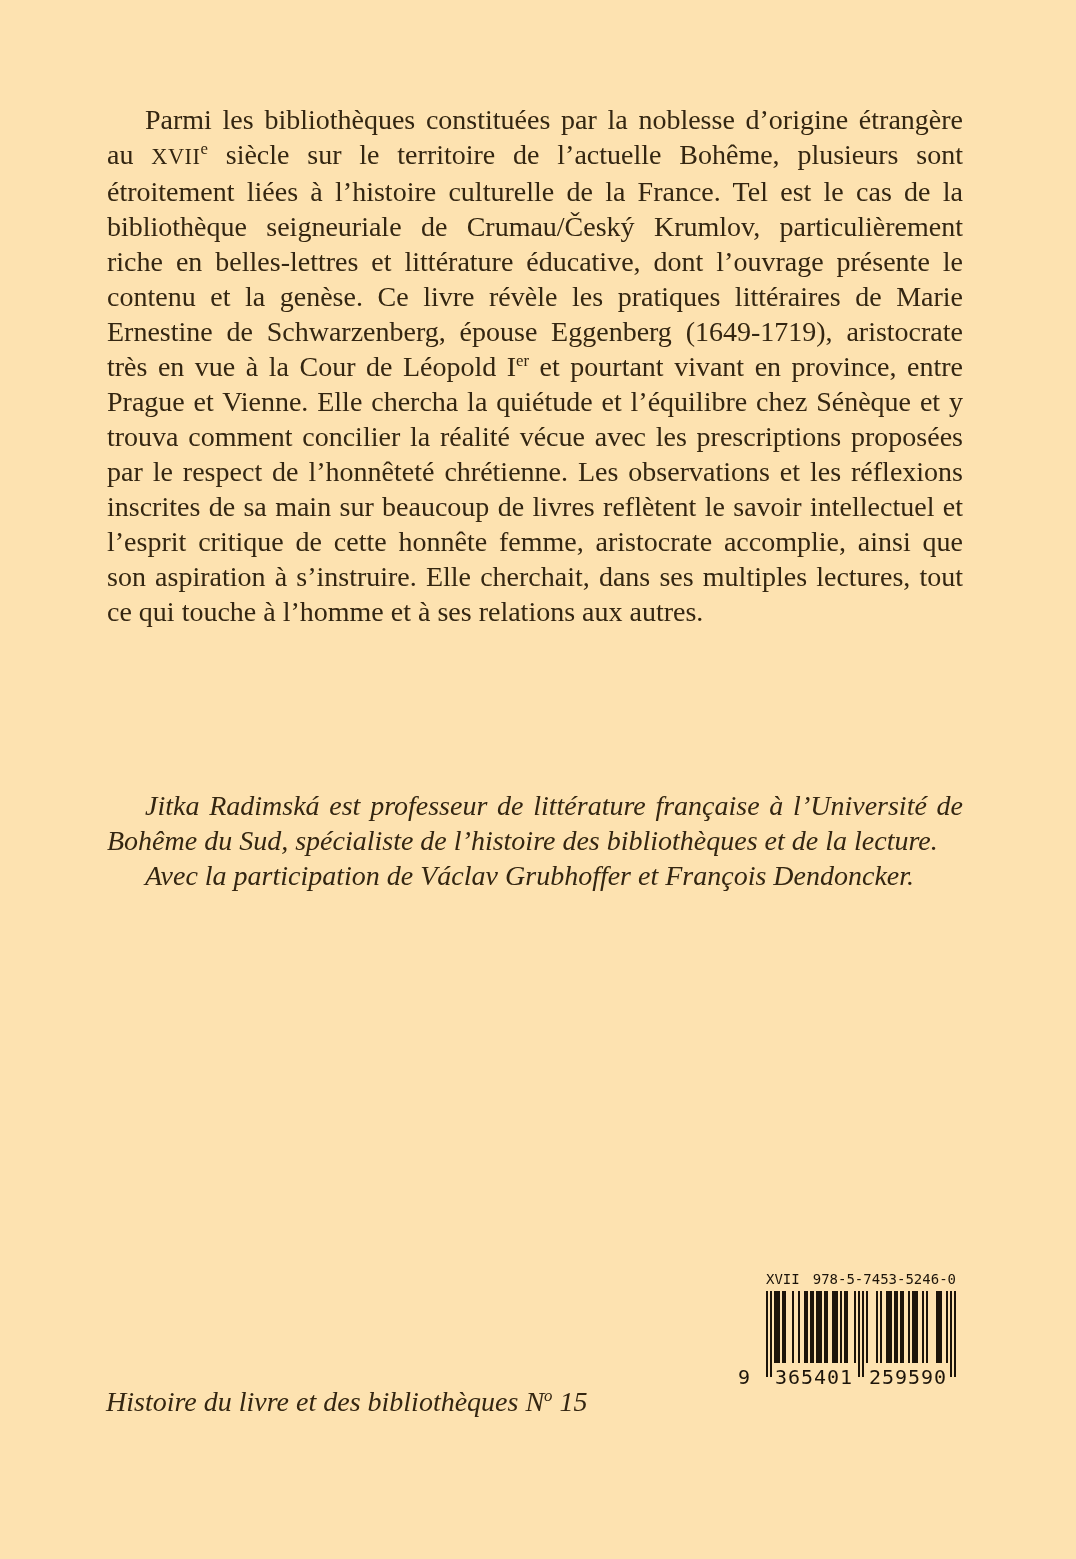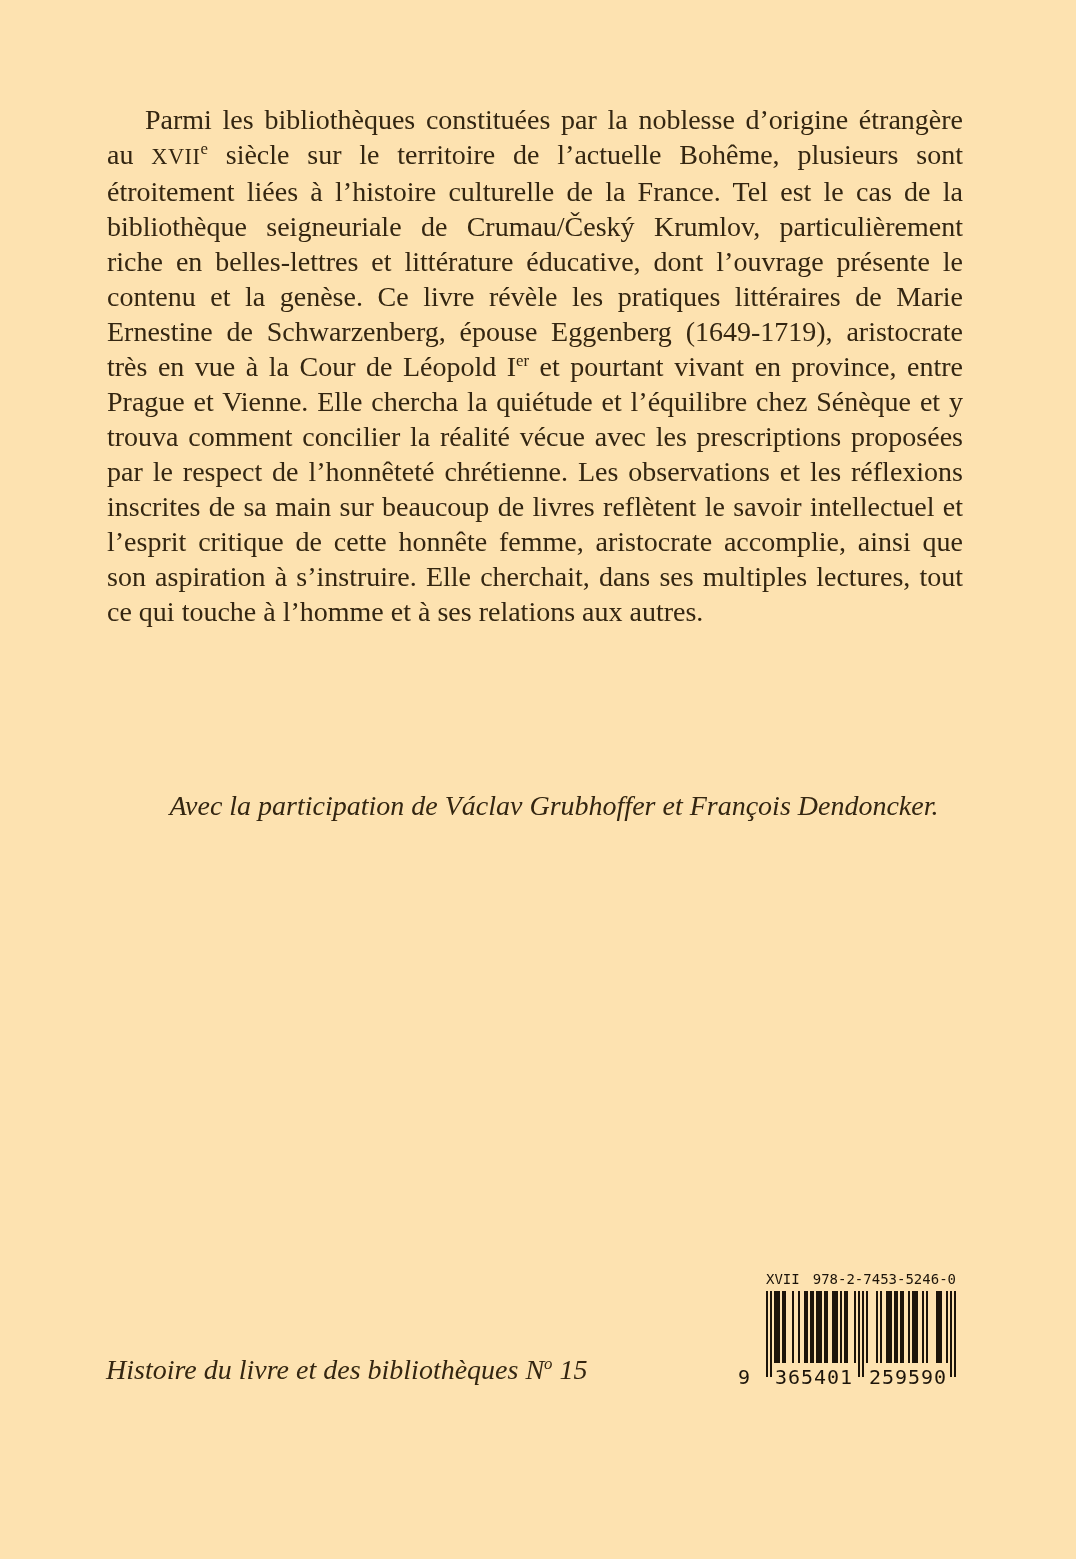--- a/index.html
+++ b/index.html
@@ -50,26 +50,26 @@
     font-style: italic;
   }
   .bio p {
     margin: 0;
     font-size: 28px;
     line-height: 35px;
     text-align: justify;
     text-indent: 38px;
   }
   .bio p:last-child {
-    text-align: center;
+    text-align: left;
   }
   .series {
     position: absolute;
     left: 106px;
-    top: 1352px;
+    top: 1384px;
     font-style: italic;
     font-size: 28px;
     line-height: 35px;
     color: #342611;
     white-space: nowrap;
   }
   .barcode {
     position: absolute;
     left: 766px;
     top: 1270px;
@@ -131,29 +131,30 @@
 </head>
 <body style="background: rgb(253, 226, 176);">
 
 <div class="page">
 
   <div class="main-text">
     <p class="para"><span>Parmi les bibliothèques constituées par la noblesse d’origine étrangère au </span><span class="smallcaps">XVII</span><span class="sup">e</span><span> siècle sur le territoire de l’actuelle Bohême, plusieurs sont étroitement liées à l’histoire culturelle de la France. Tel est le cas de la bibliothèque seigneuriale de Crumau/Český Krumlov, particulièrement riche en belles-lettres et littérature éducative, dont l’ouvrage présente le contenu et la genèse. Ce livre révèle les pratiques littéraires de Marie Ernestine de Schwarzenberg, épouse Eggenberg (1649-1719), aristocrate très en vue à la Cour de Léopold I</span><span class="sup">er</span><span> et pourtant vivant en province, entre Prague et Vienne. Elle chercha la quiétude et l’équilibre chez Sénèque et y trouva comment concilier la réalité vécue avec les prescriptions proposées par le respect de l’honnêteté chrétienne. Les observations et les réflexions inscrites de sa main sur beaucoup de livres reflètent le savoir intellectuel et l’esprit critique de cette honnête femme, aristocrate accomplie, ainsi que son aspiration à s’instruire. Elle cherchait, dans ses multiples lectures, tout ce qui touche à l’homme et à ses relations aux autres.</span></p>
   </div>
 
   <div class="bio">
+    <p>Jitka Radimská est professeur de littérature française à l’Université de Bohême du Sud, spécialiste de l’histoire des bibliothèques et de la lecture.</p>
     <p>Avec la participation de Václav Grubhoffer et François Dendoncker.</p>
   </div>
 
   <div class="series"><span>Histoire du livre et des bibliothèques N</span><span class="sup">o</span><span> 15</span></div>
 
   <div class="barcode">
     <div class="isbn-line">
       <span>XVII</span>
-      <span>978-2-7453-5246-0</span>
+      <span>978-5-7453-5246-0</span>
     </div>
     <div class="bars" id="bars">
         <div class="m guard" style="background: rgb(28, 20, 10);"></div>
         <div class="m guard" style="background: transparent;"></div>
         <div class="m guard" style="background: rgb(28, 20, 10);"></div>
         <div class="m" style="background: transparent;"></div>
         <div class="m" style="background: rgb(28, 20, 10);"></div>
         <div class="m" style="background: rgb(28, 20, 10);"></div>
         <div class="m" style="background: rgb(28, 20, 10);"></div>
         <div class="m" style="background: transparent;"></div>

